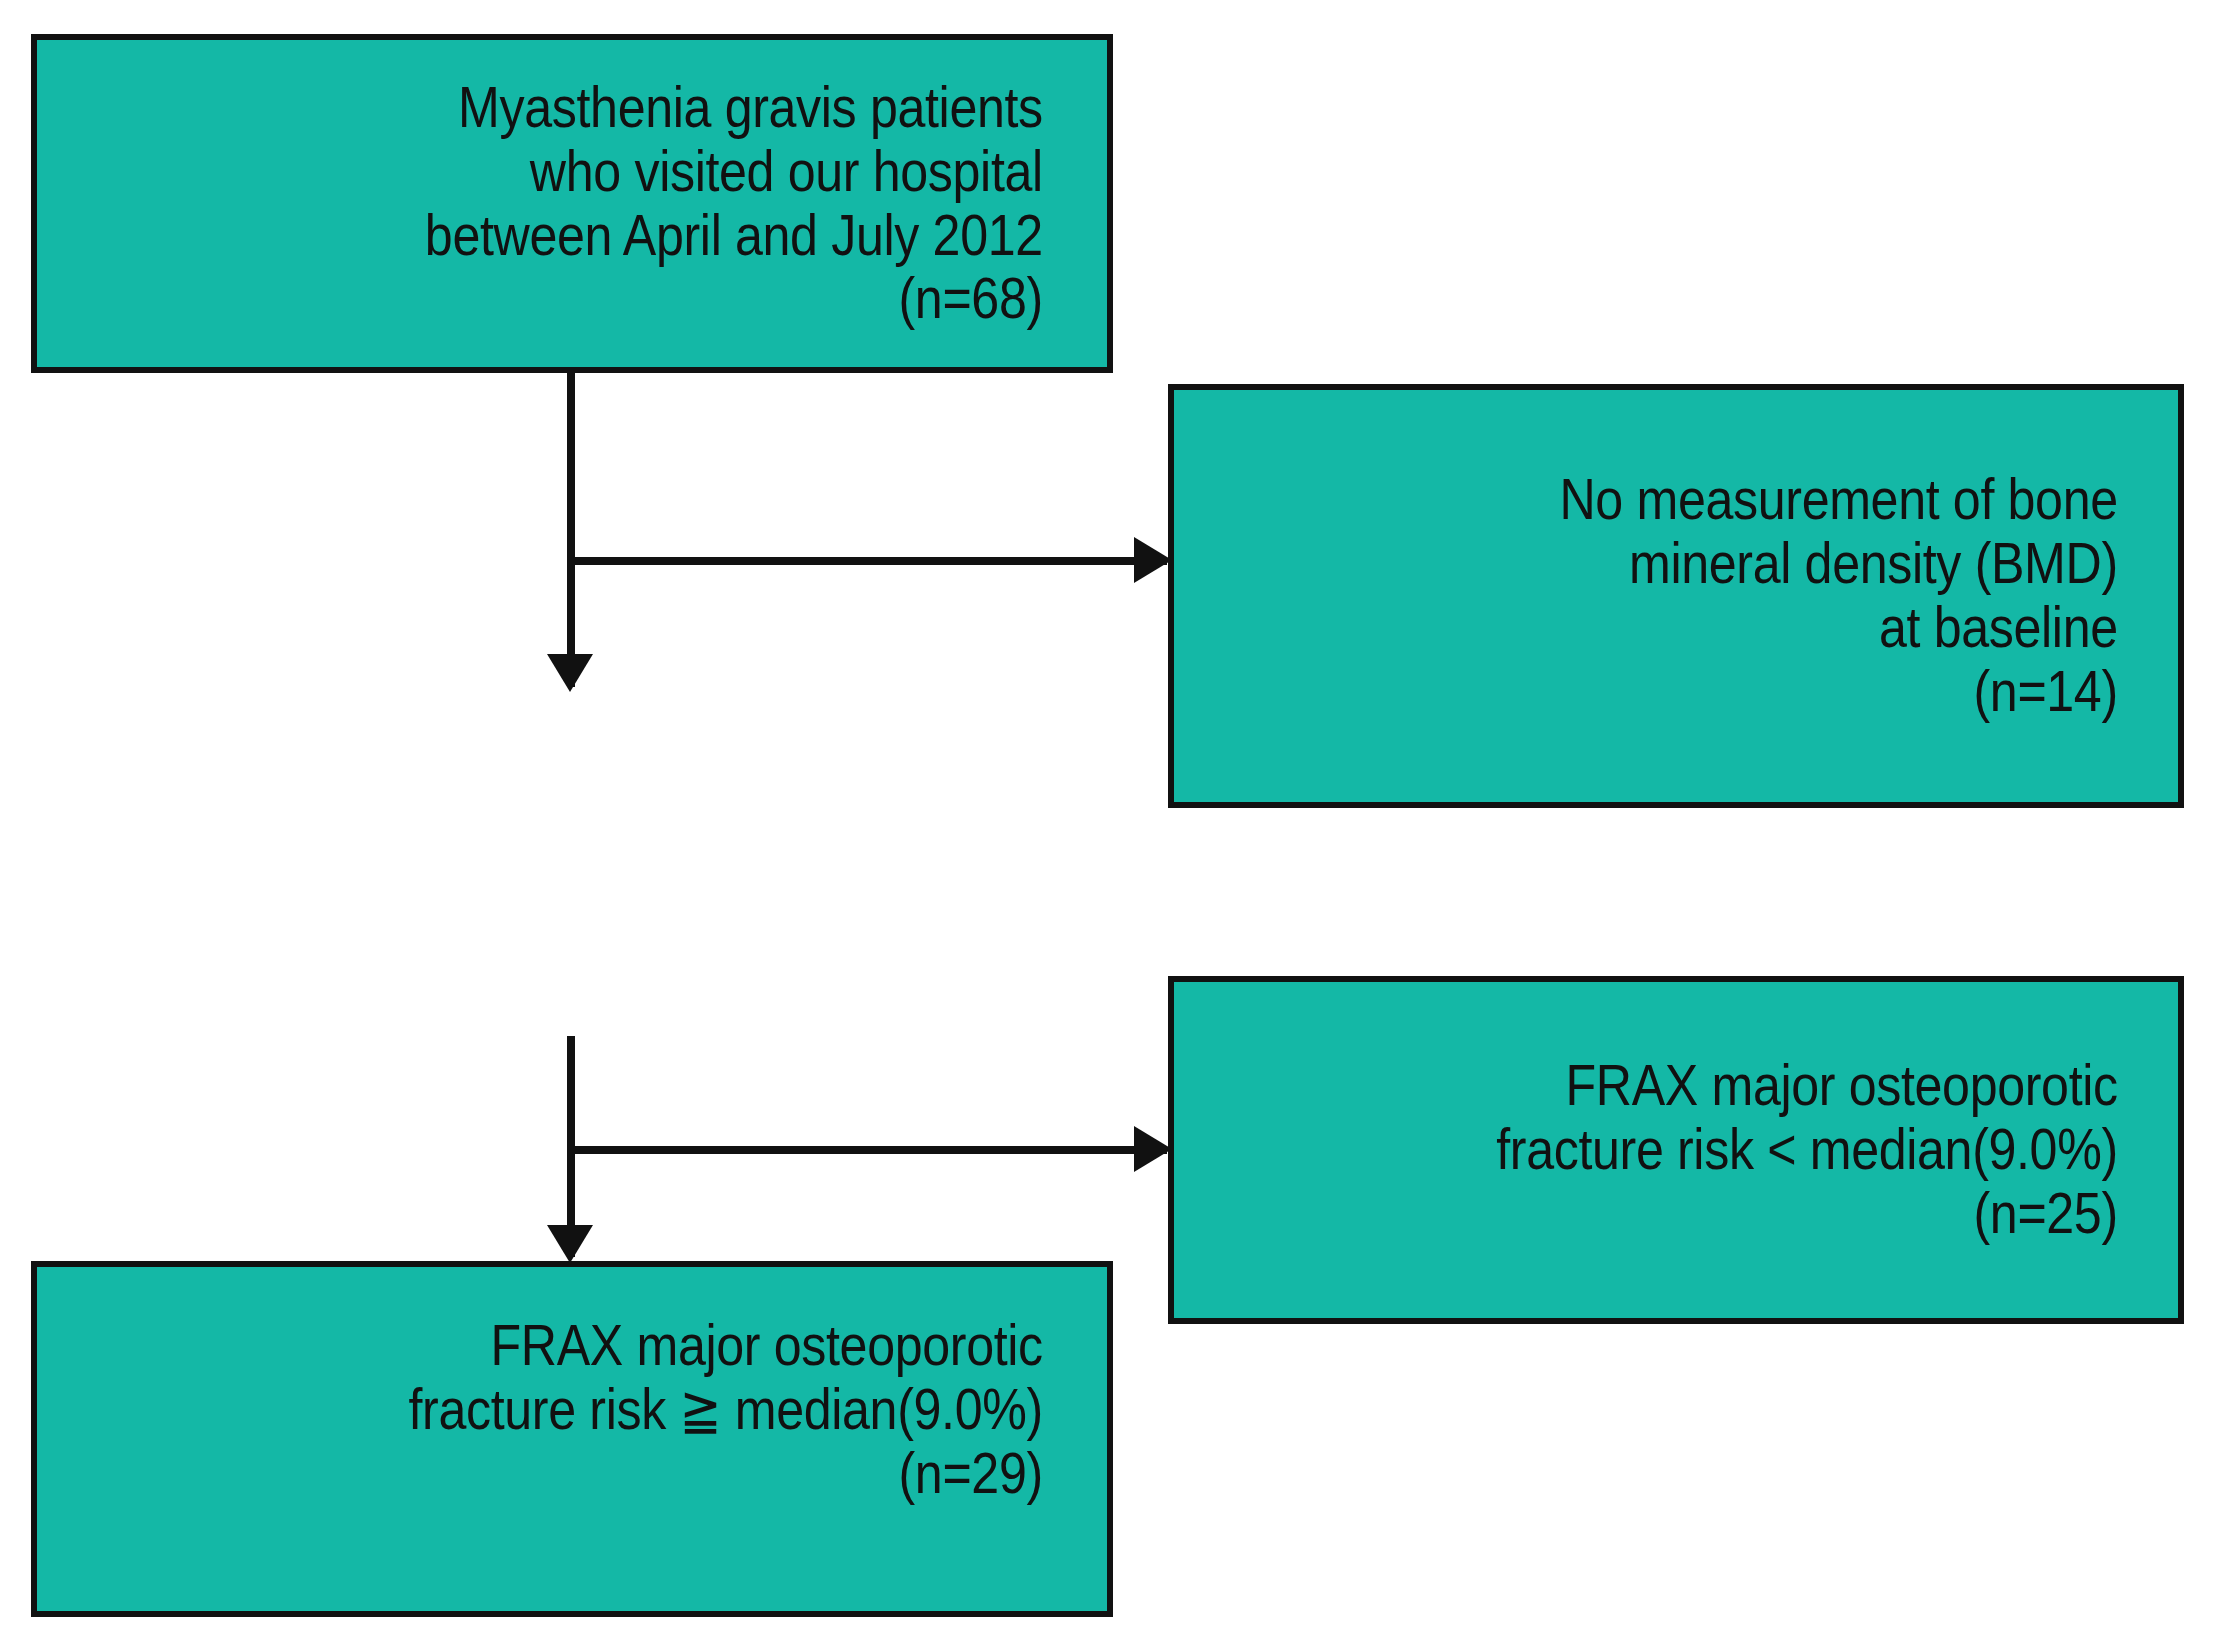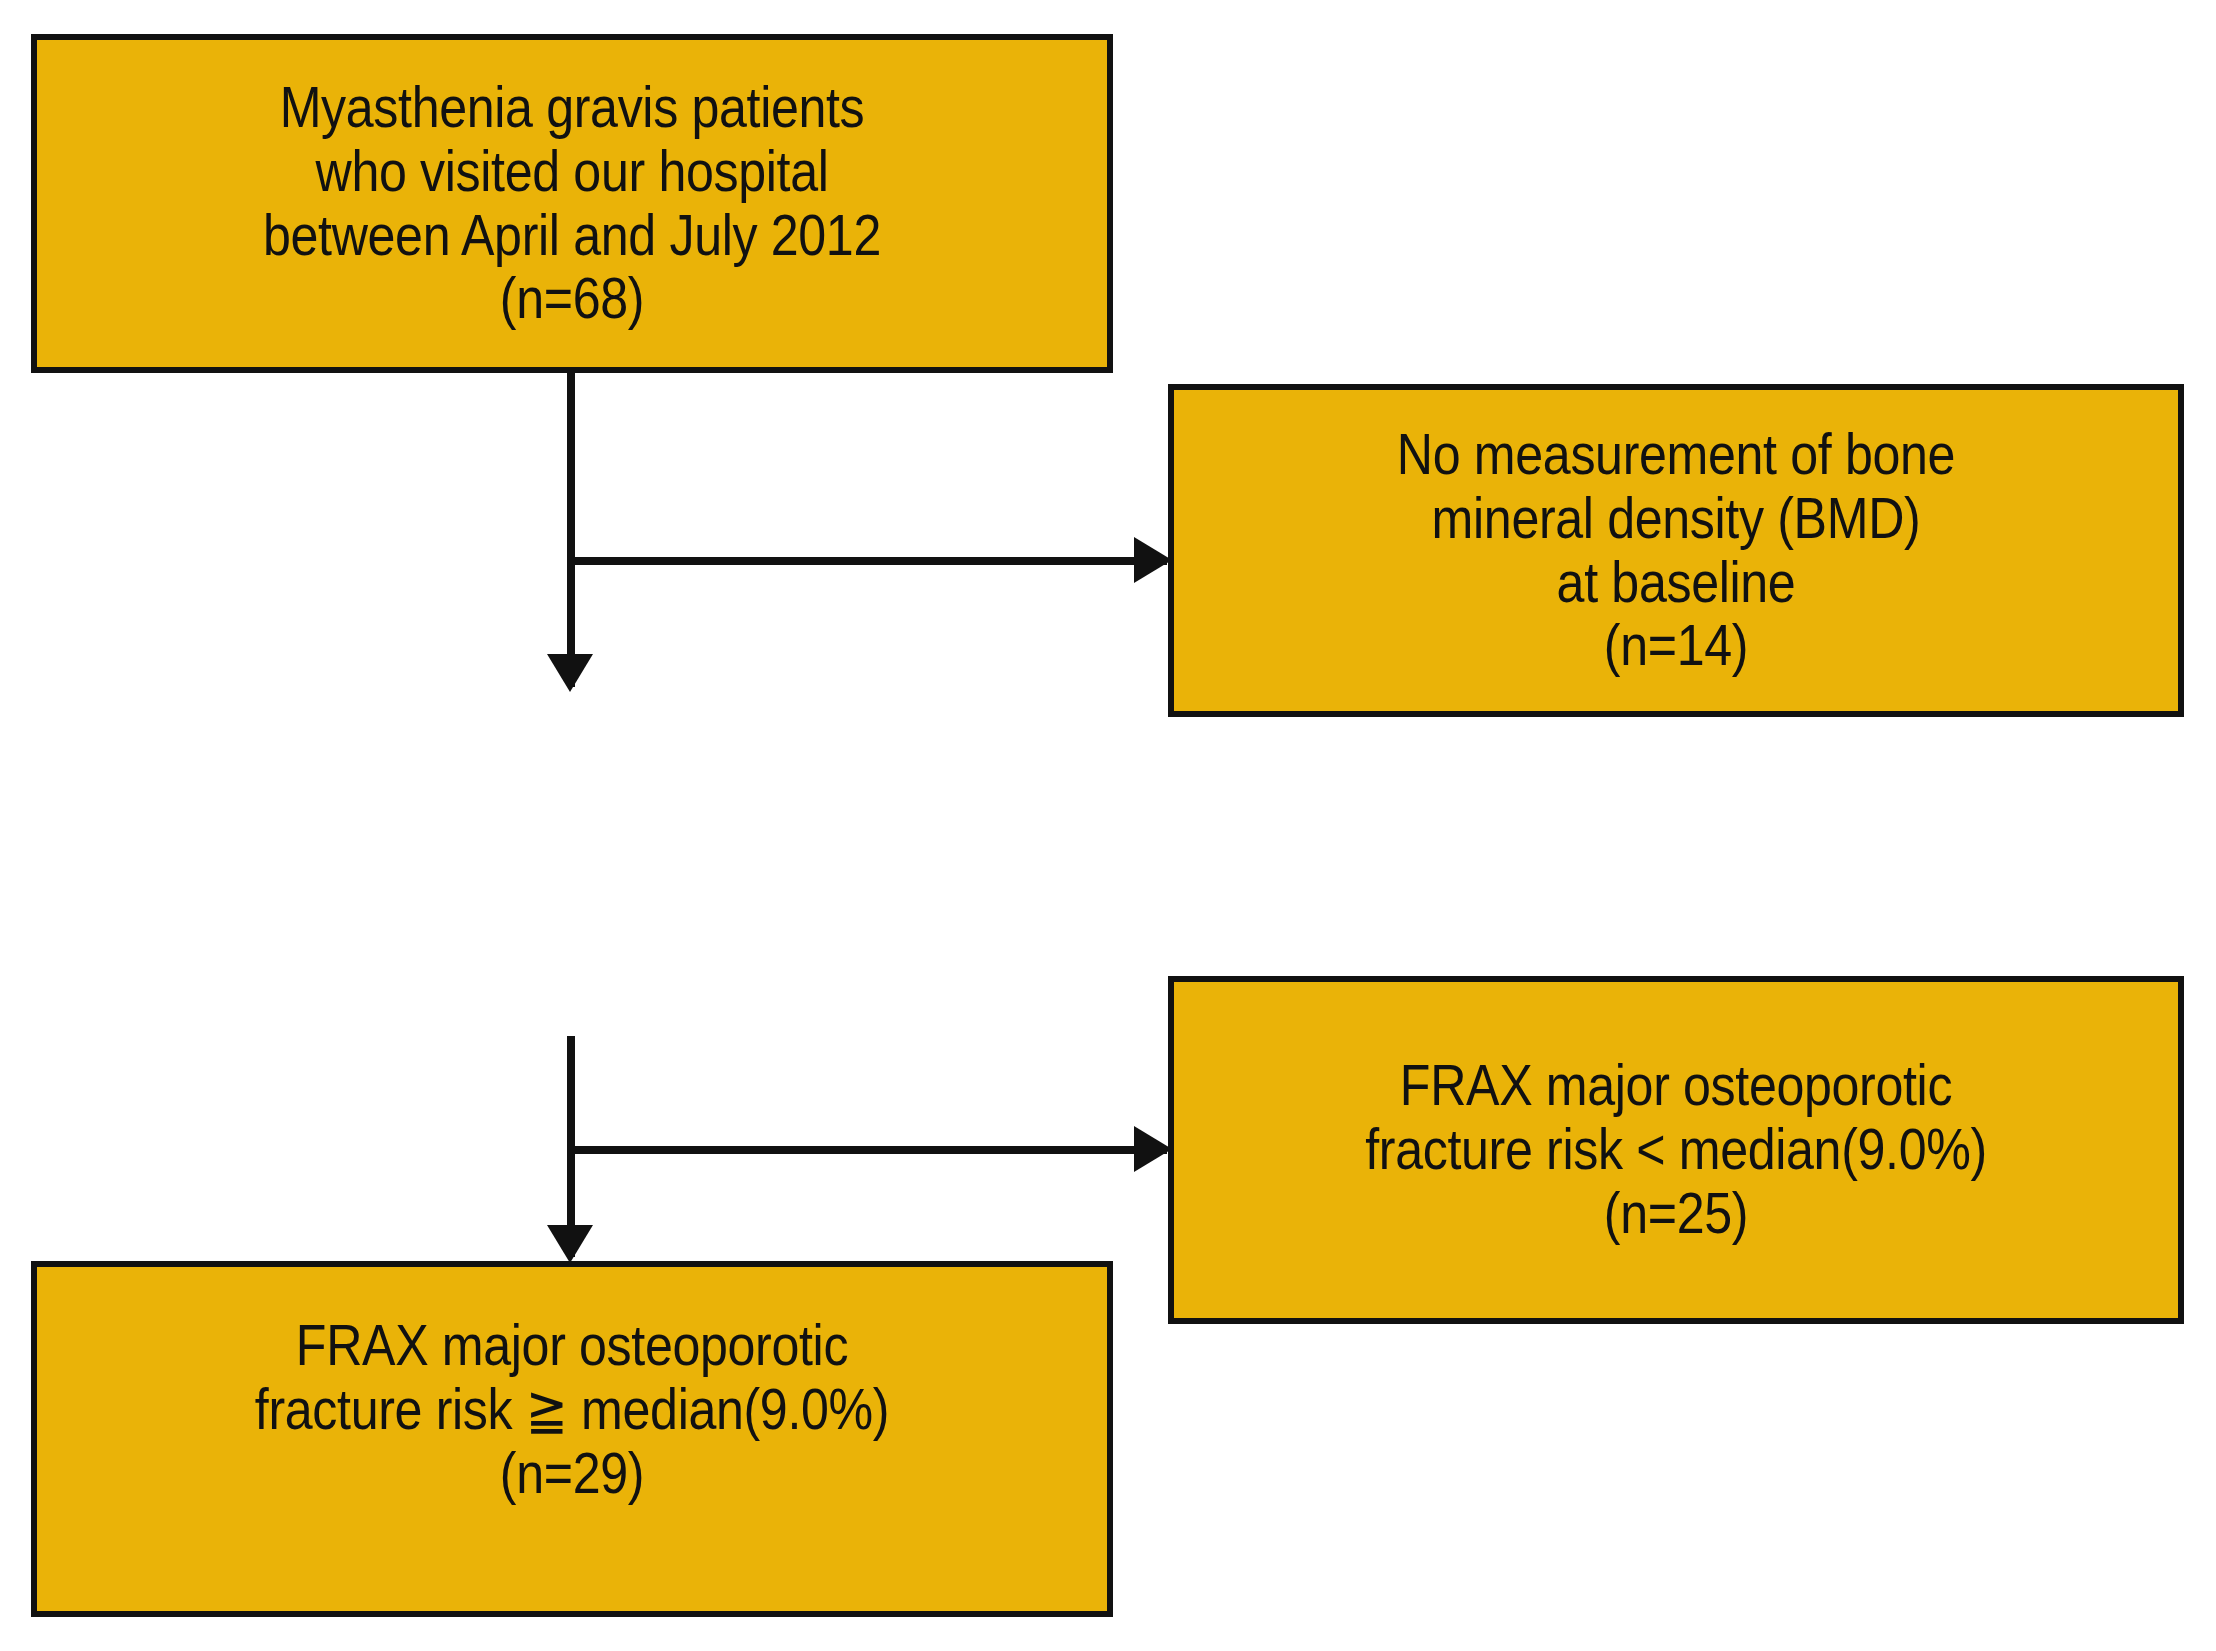--- a/index.html
+++ b/index.html
@@ -12,47 +12,47 @@
     width: 2216px;
     height: 1651px;
     background: #ffffff;
     overflow: hidden;
     font-family: "Liberation Sans", "DejaVu Sans", sans-serif;
   }
   .flow-box {
     position: absolute;
     box-sizing: border-box;
     border: 6px solid #111111;
-    background: #eab308;
+    background: #14b8a6;
     display: flex;
     flex-direction: column;
     align-items: center;
     justify-content: center;
-    text-align: center;
+    text-align: right;
     color: #111111;
   }
   .flow-box .lines {
     display: block;
     width: 100%;
   }
   .flow-line {
     display: block;
     font-size: 57px;
     line-height: 1.12;
     letter-spacing: -0.4px;
     white-space: nowrap;
     transform: scaleX(0.88);
     transform-origin: center center;
   }
 
   
   #box-source      { left: 31px;   top: 34px;   width: 1082px; height: 339px; }
   #box-frax        { left: 31px;   top: 693px;  width: 1082px; height: 343px; }
   #box-high        { left: 31px;   top: 1261px; width: 1082px; height: 356px; }
-  #box-nobmd       { left: 1168px; top: 384px;  width: 1016px; height: 333px; }
+  #box-nobmd       { left: 1168px; top: 384px;  width: 1016px; height: 424px; }
   #box-low         { left: 1168px; top: 976px; width: 1016px; height: 348px; }
 
   
   #box-frax .lines  { transform: translateY(-20.6px); }
   #box-high .lines  { transform: translateY(-29px); }
 
   
   .conn {
     position: absolute;
     background: #111111;

